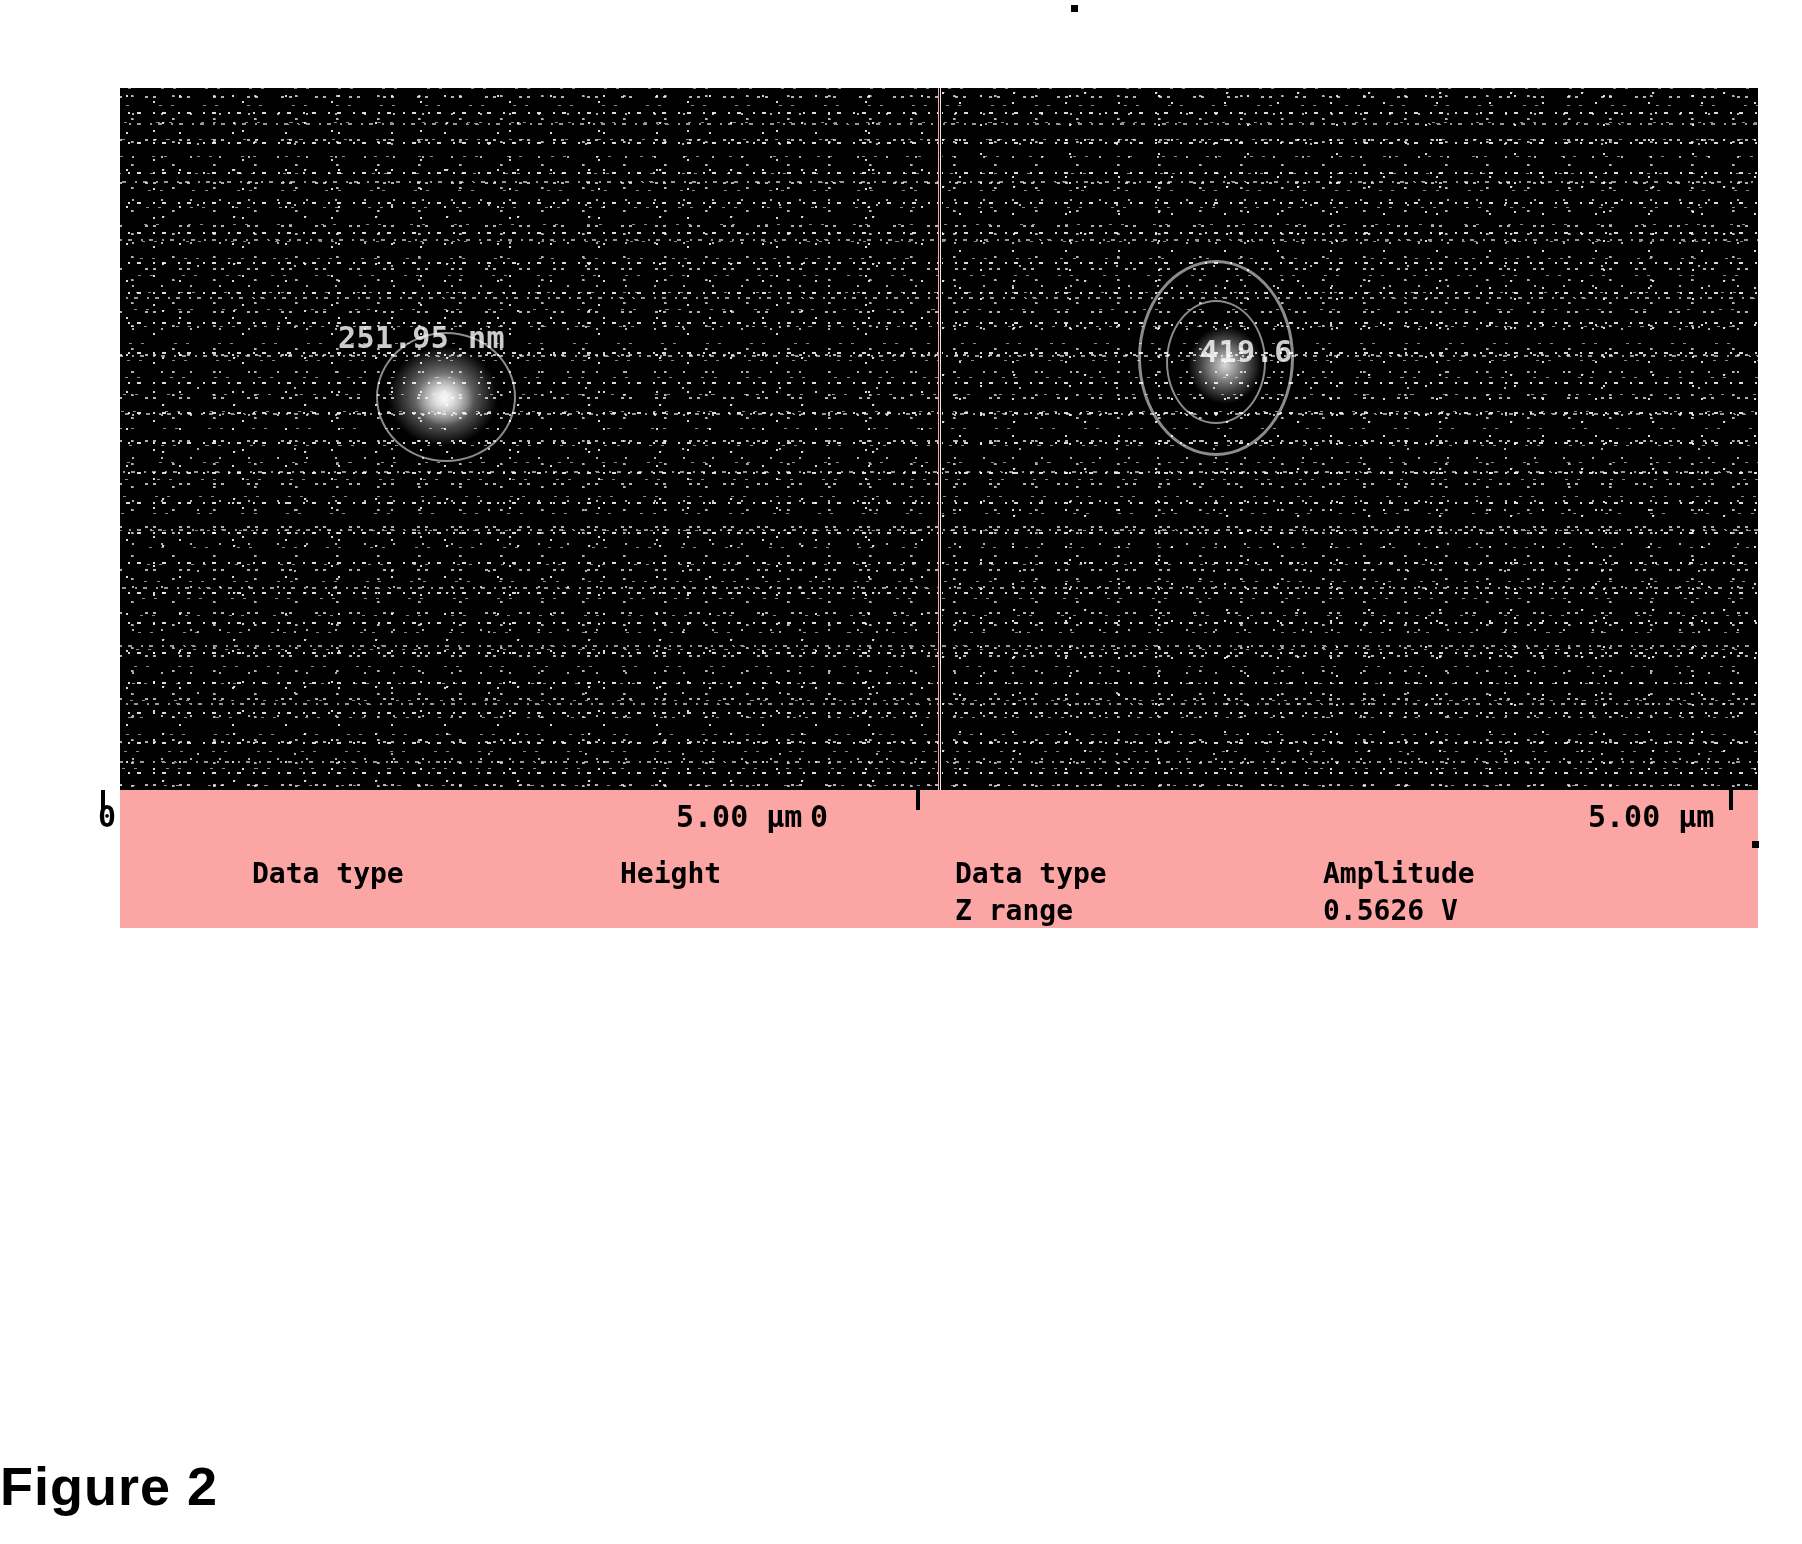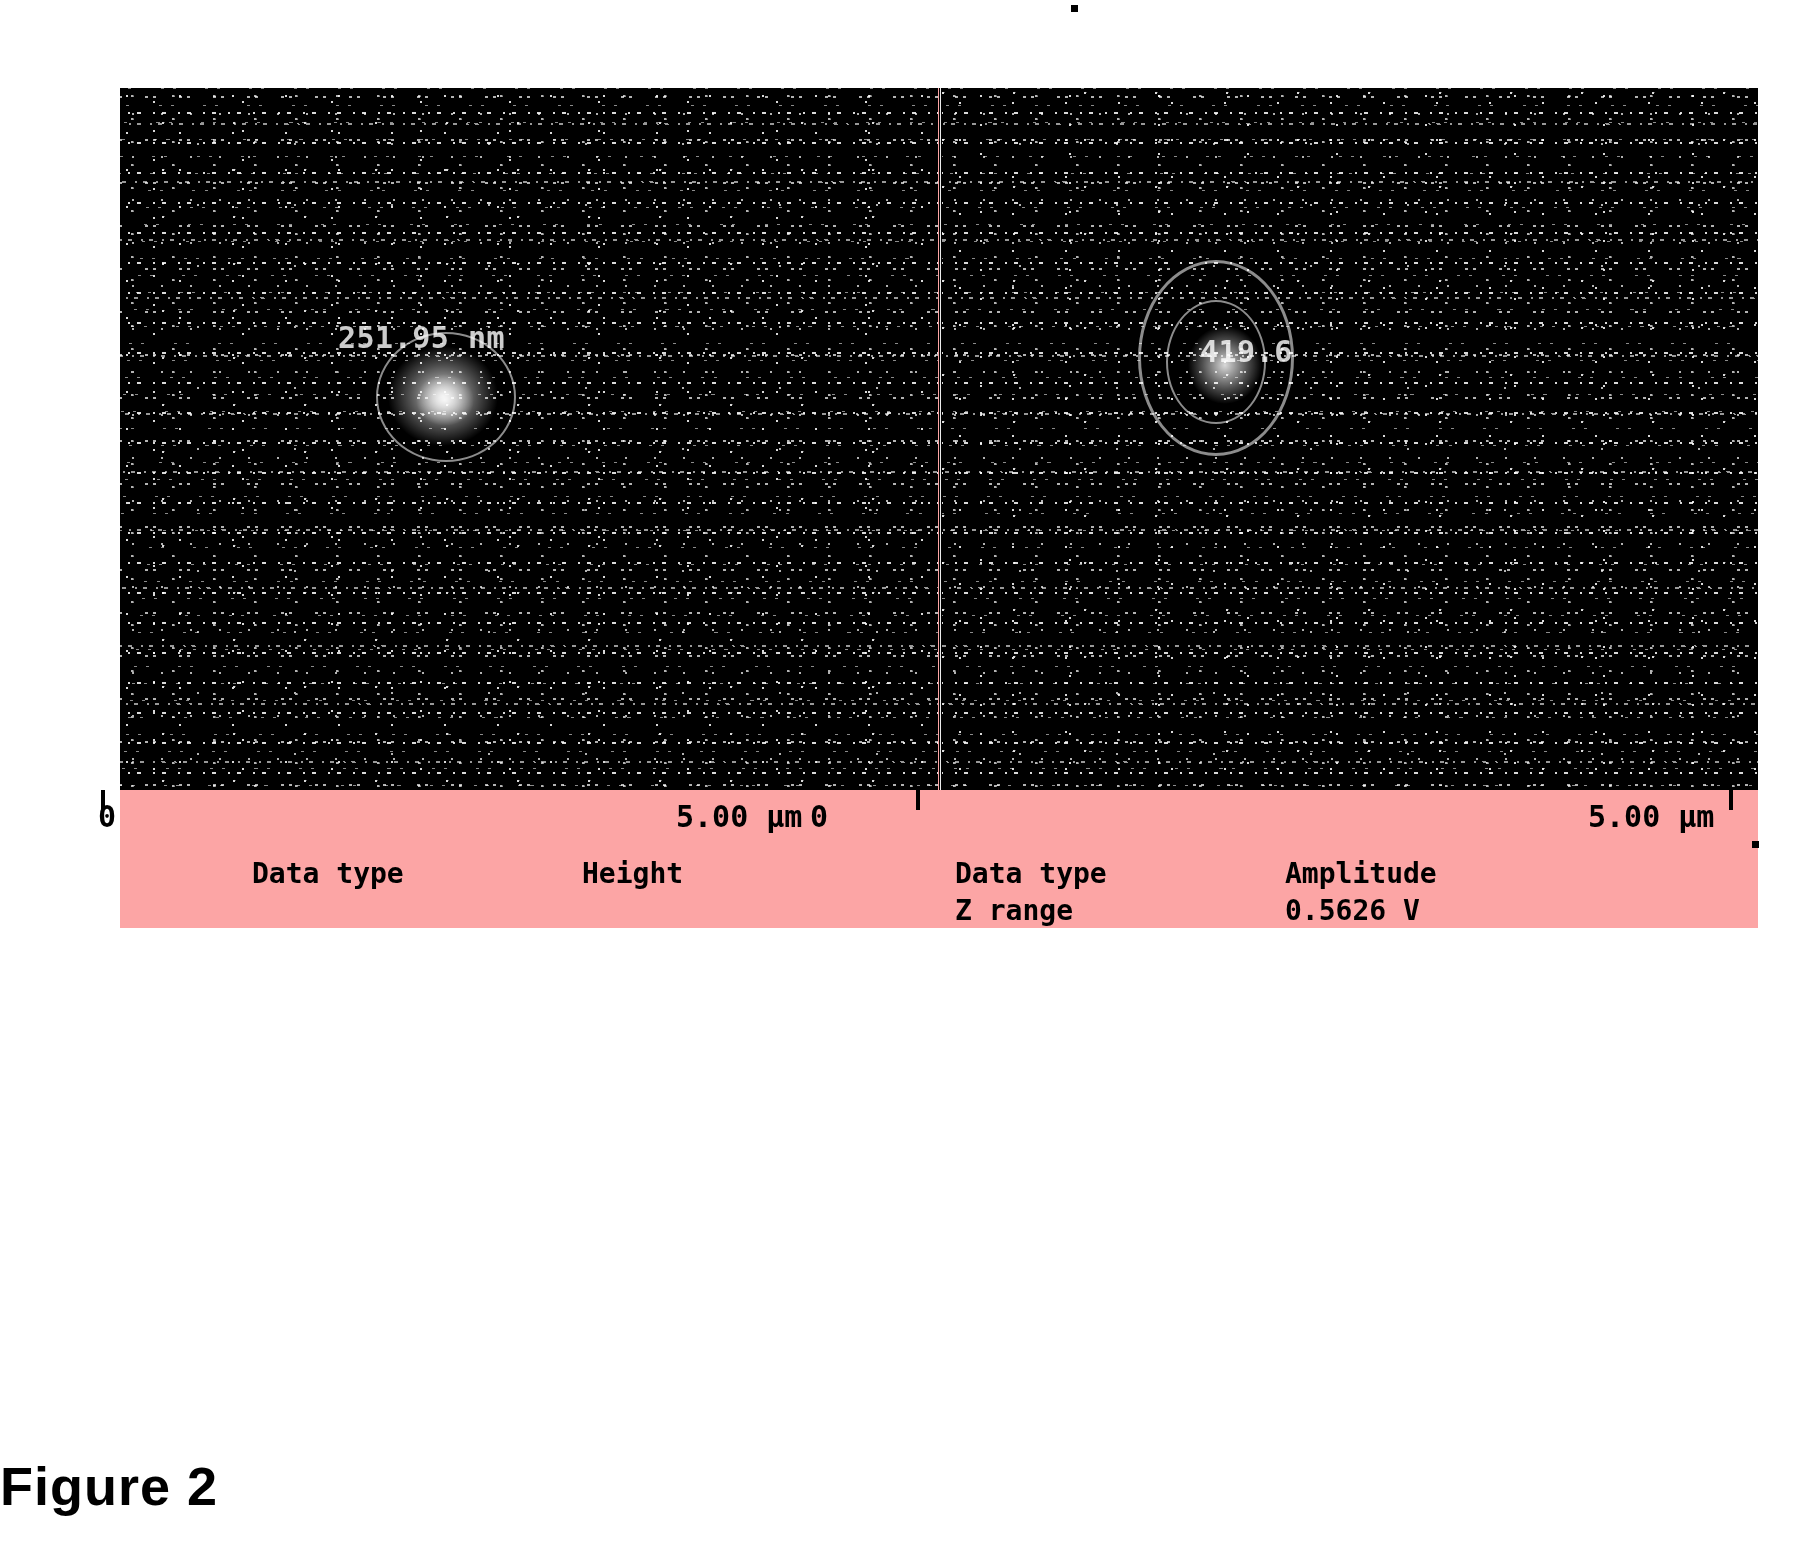--- a/index.html
+++ b/index.html
@@ -208,20 +208,21 @@
   }
   .param-row { display: block; height: 37px; }
   .param-key {
     display: inline-block;
     width: 330px;
     text-align: left;
   }
   .param-val {
     display: inline-block;
     text-align: left;
+    margin-left: 38px;
   }
 
   
   #file-caption {
     position: absolute;
     left: 95px;
     top: 1061px;
     font-family: "DejaVu Sans Mono", "Liberation Mono", monospace;
     font-weight: bold;
     font-size: 28px;

